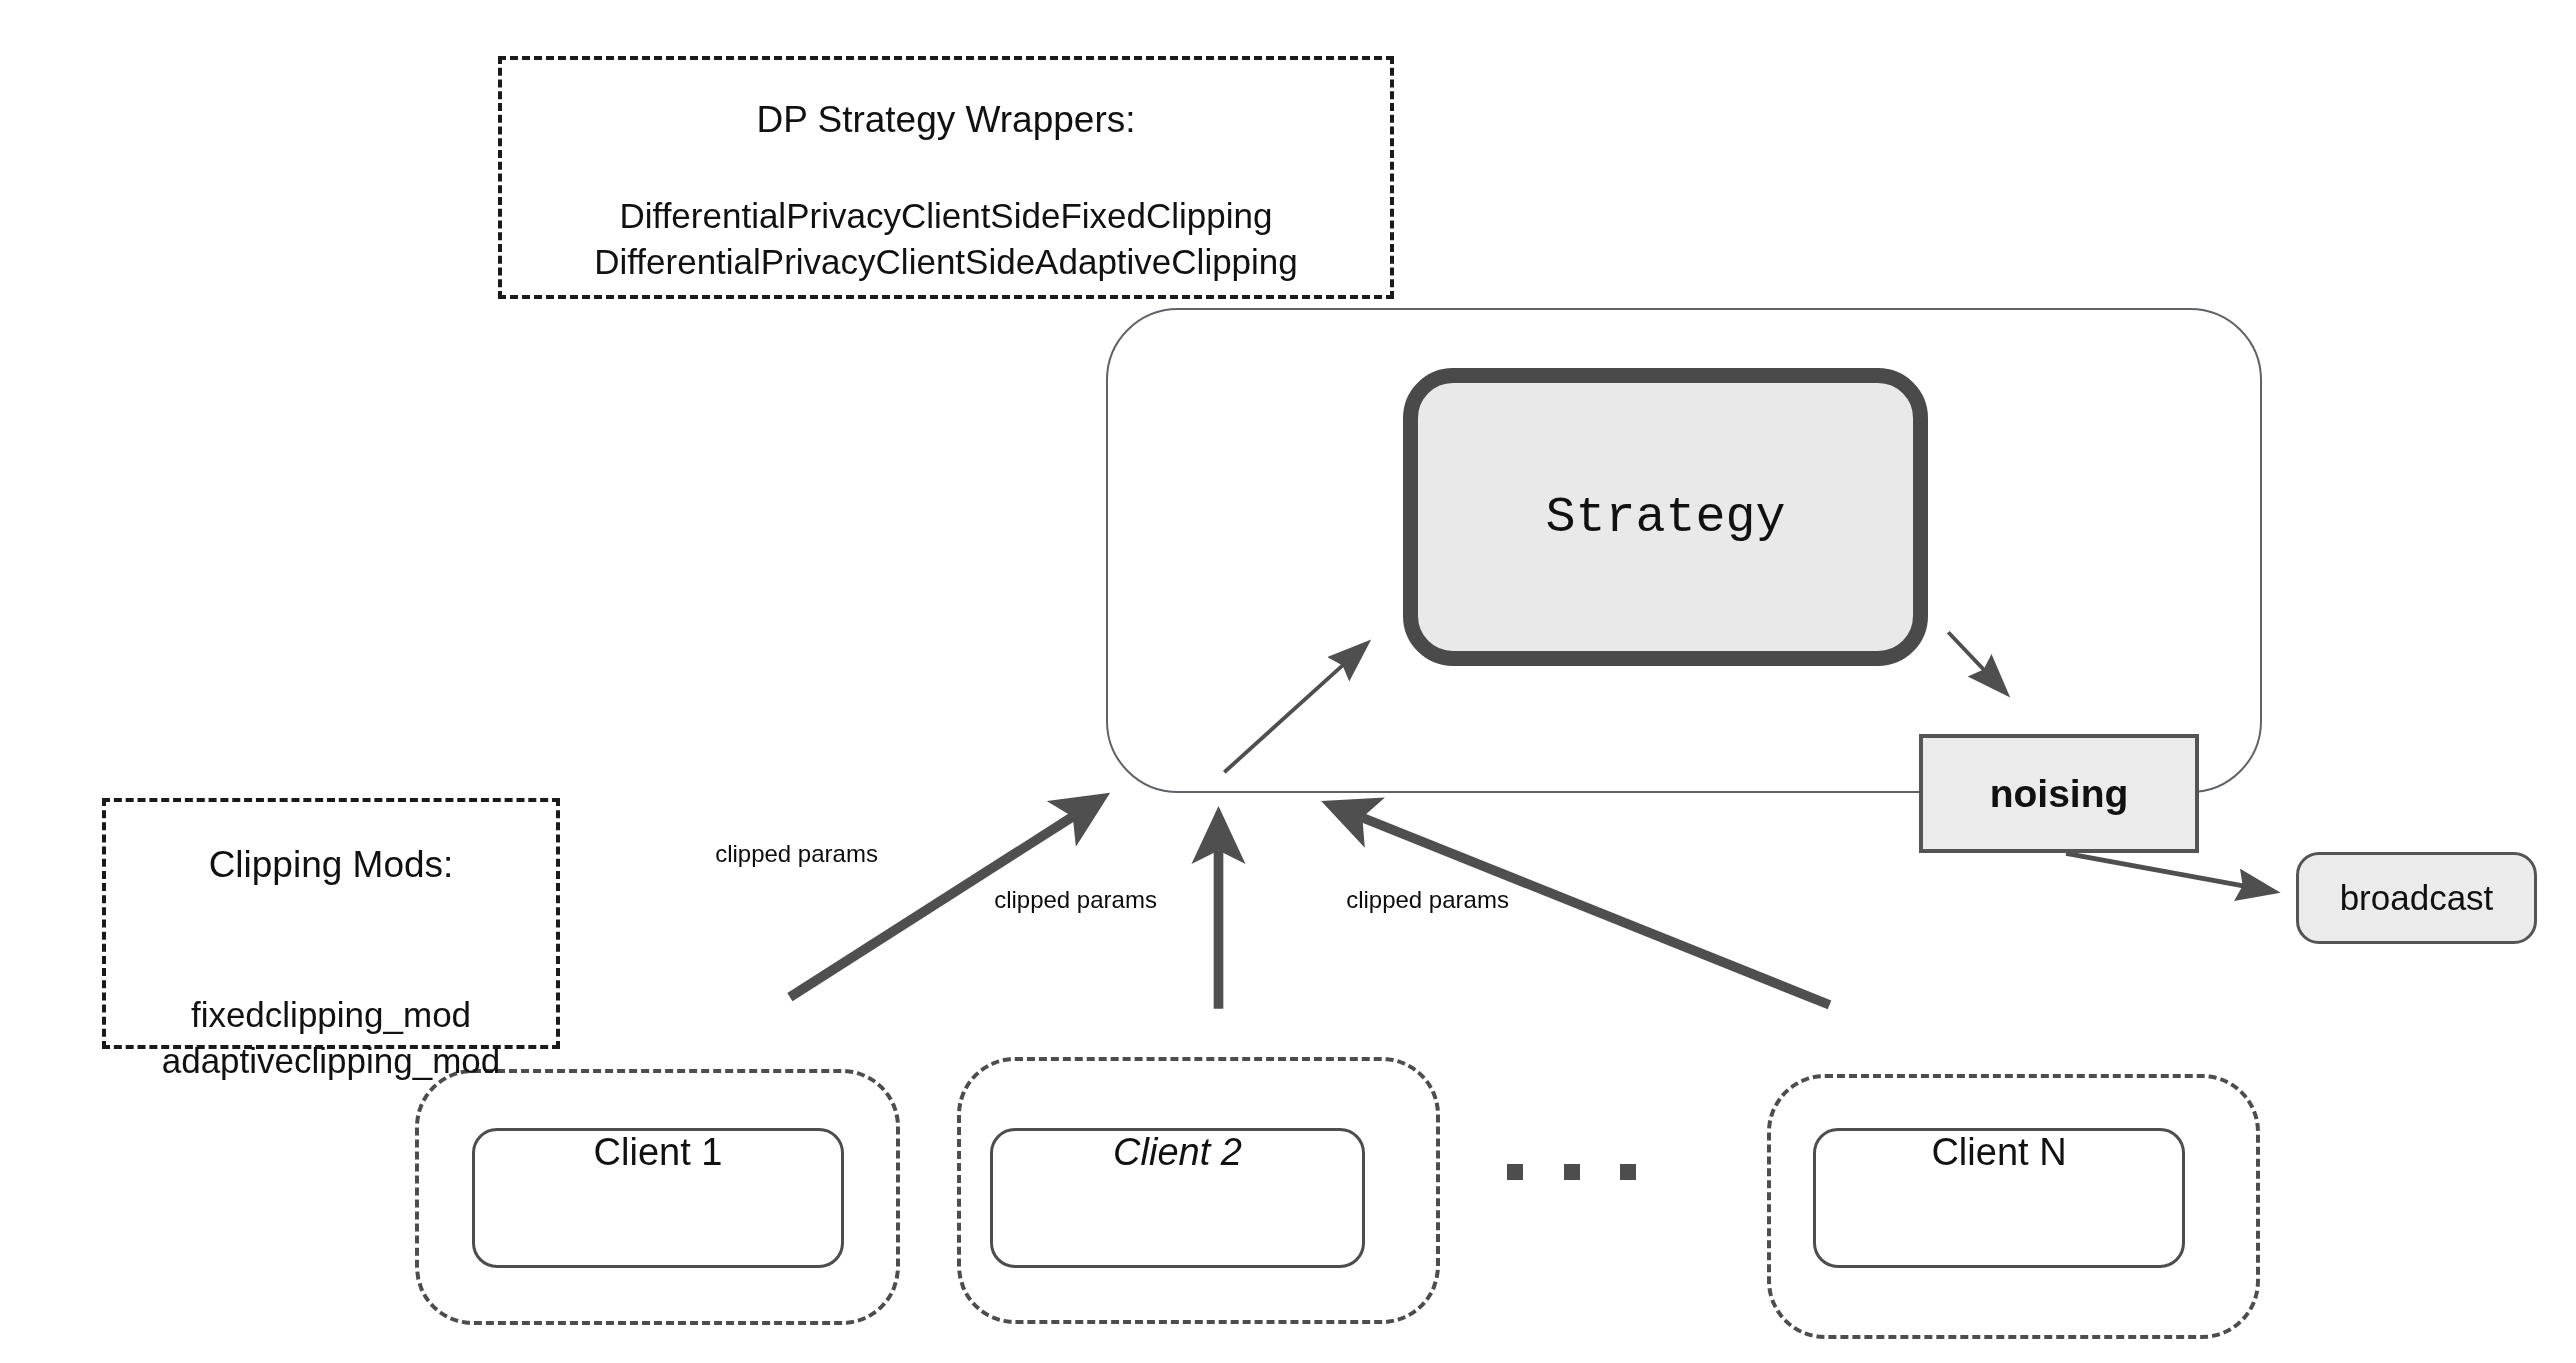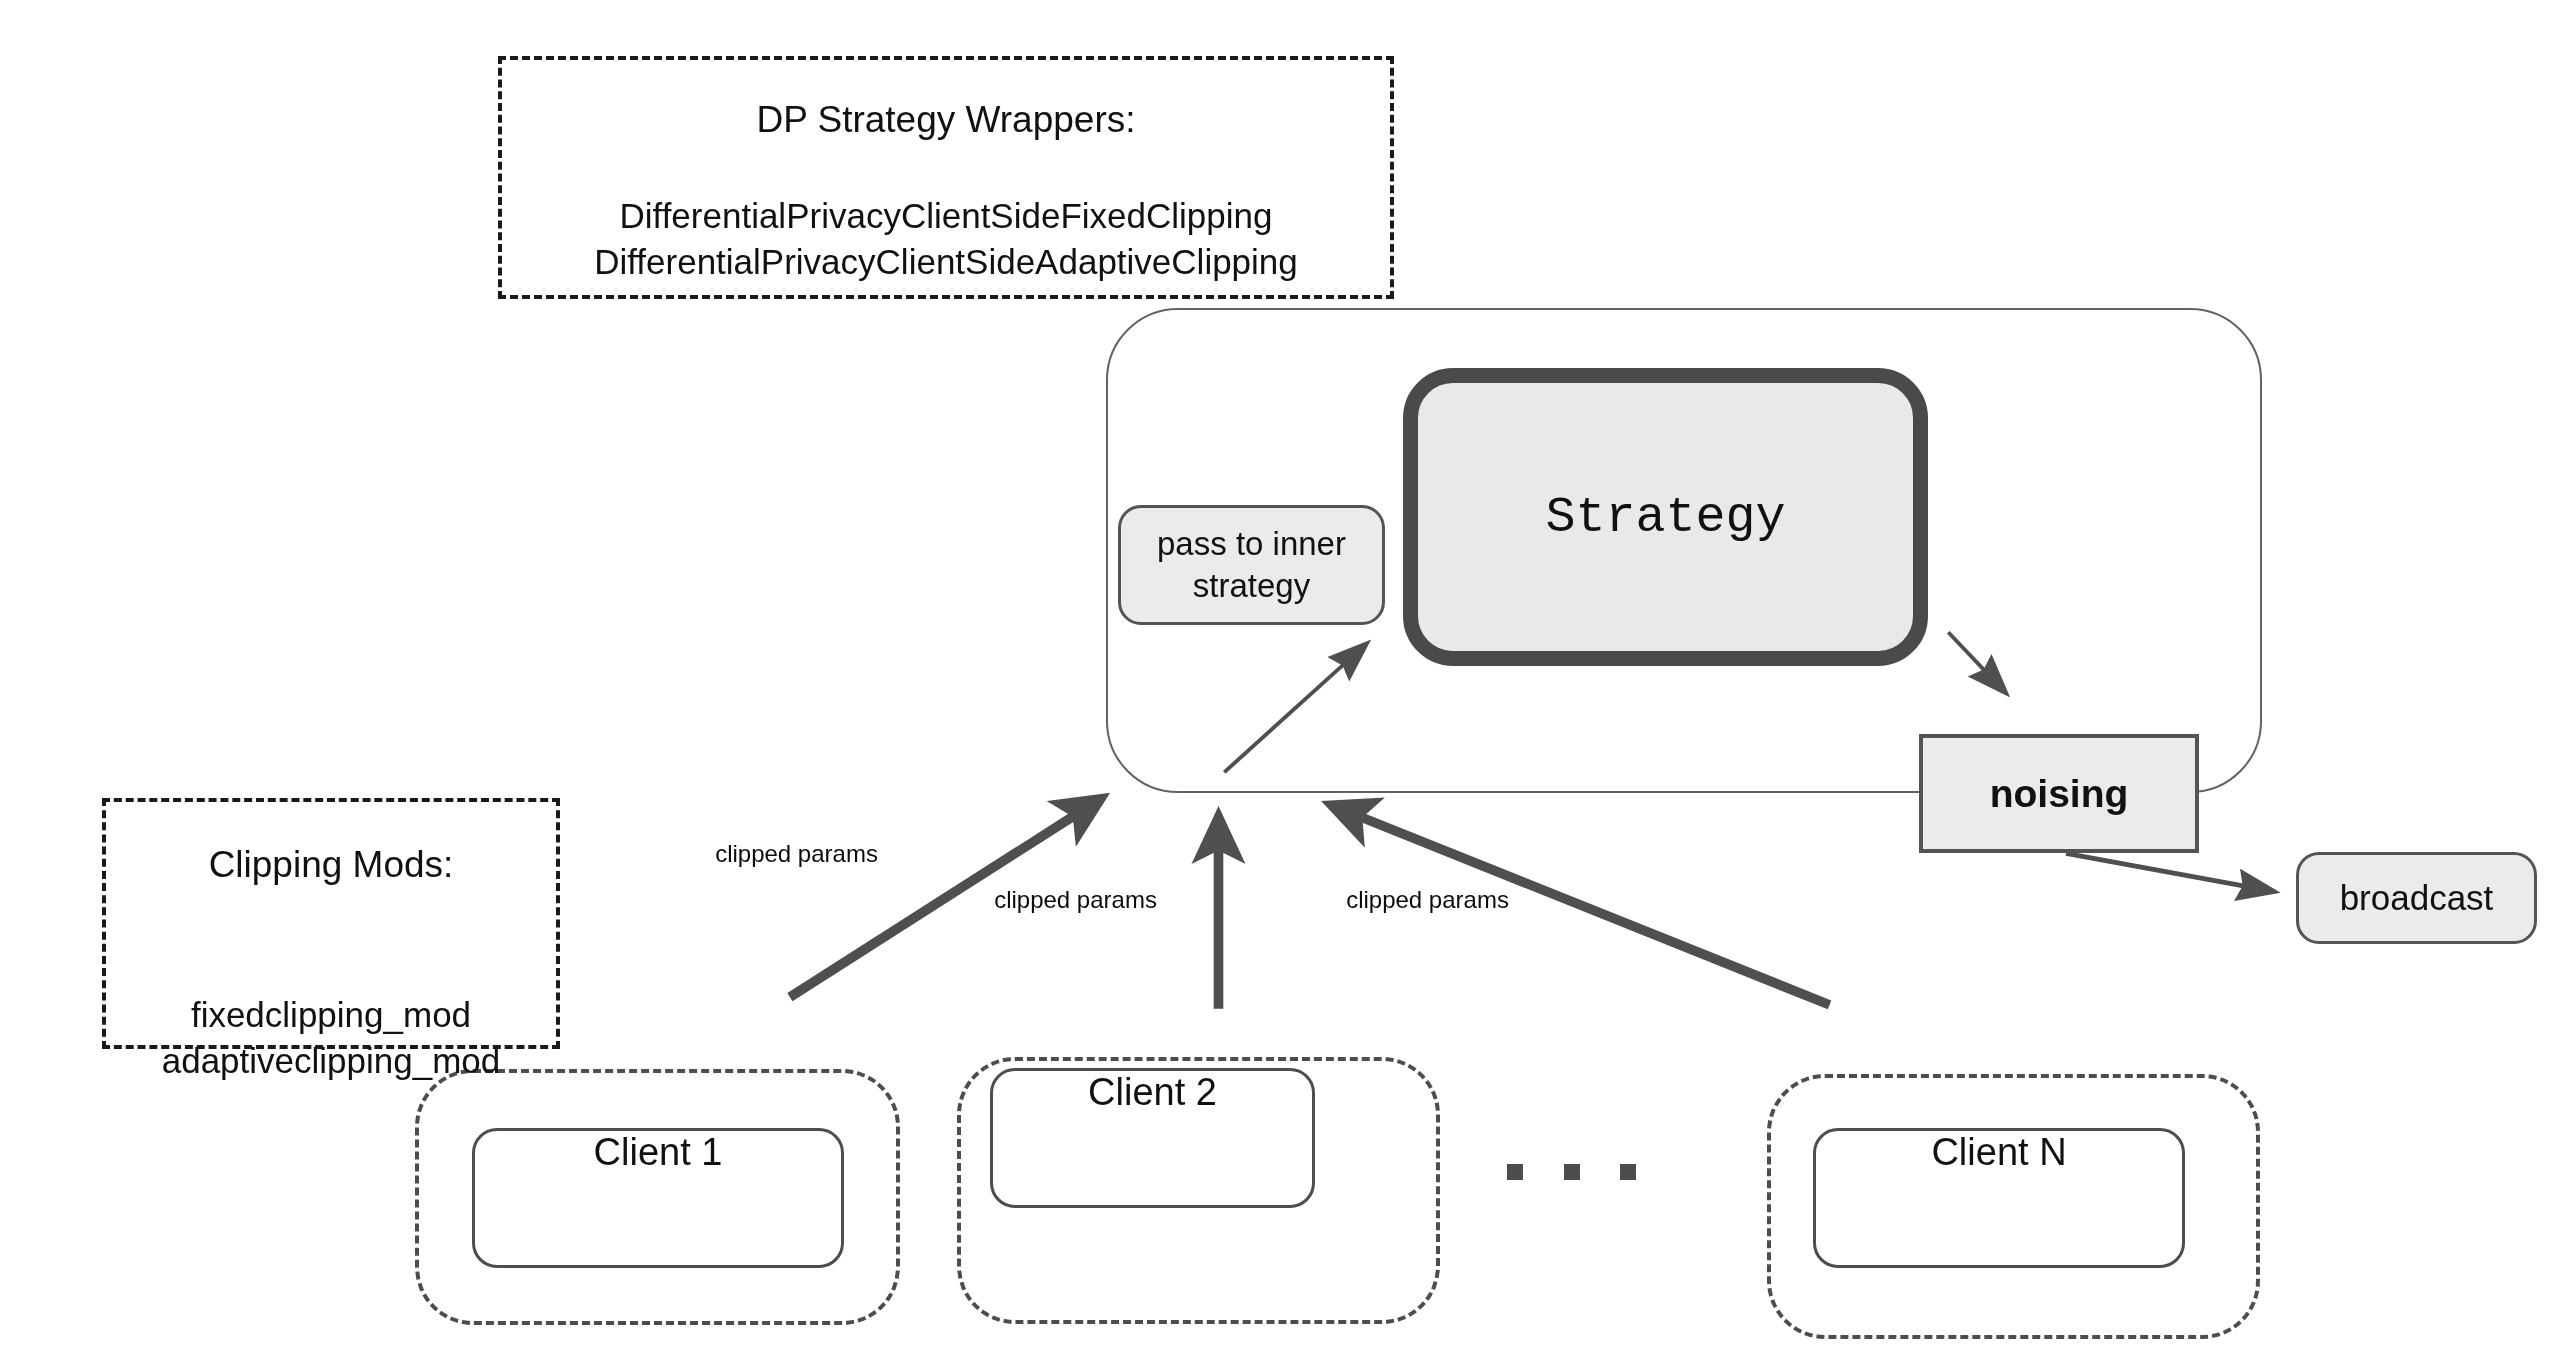--- a/index.html
+++ b/index.html
@@ -101,21 +101,21 @@
     border-radius: 25px;
     background: #ffffff;
     display: flex;
     justify-content: center;
     font-size: 38px;
     z-index: 3;
   }
   #c1-dash { left: 415px;  top: 1069px; width: 485px; height: 256px; }
   #c1-box  { left: 472px;  top: 1128px; width: 372px; height: 140px; }
   #c2-dash { left: 957px;  top: 1057px; width: 483px; height: 267px; }
-  #c2-box  { left: 990px; top: 1068px; width: 325px; height: 140px; }
+  #c2-box  { left: 990px; top: 1128px; width: 375px; height: 140px; font-style: italic; }
   #cn-dash { left: 1767px; top: 1074px; width: 493px; height: 265px; }
   #cn-box  { left: 1813px; top: 1128px; width: 372px; height: 140px; }
 
   .dot {
     position: absolute;
     width: 16.4px; height: 16.4px;
     background: #4d4d4d;
     top: 1164px;
     z-index: 3;
   }
@@ -173,23 +173,20 @@
       <div>adaptiveclipping_mod</div>
     </div>
   </div>
 
   <div class="abs server-container"></div>
 
   <div id="strategy-box" class="abs node">
     <span>Strategy</span>
   </div>
 
-  <div id="pass-box" class="abs node">
-    <span>pass to inner strategy</span>
-  </div>
 
   <div id="noising-box" class="abs node">
     <span>noising</span>
   </div>
 
   <div id="broadcast-box" class="abs node">
     <span>broadcast</span>
   </div>
 
   <div id="c1-dash" class="abs client-dashed"></div>

